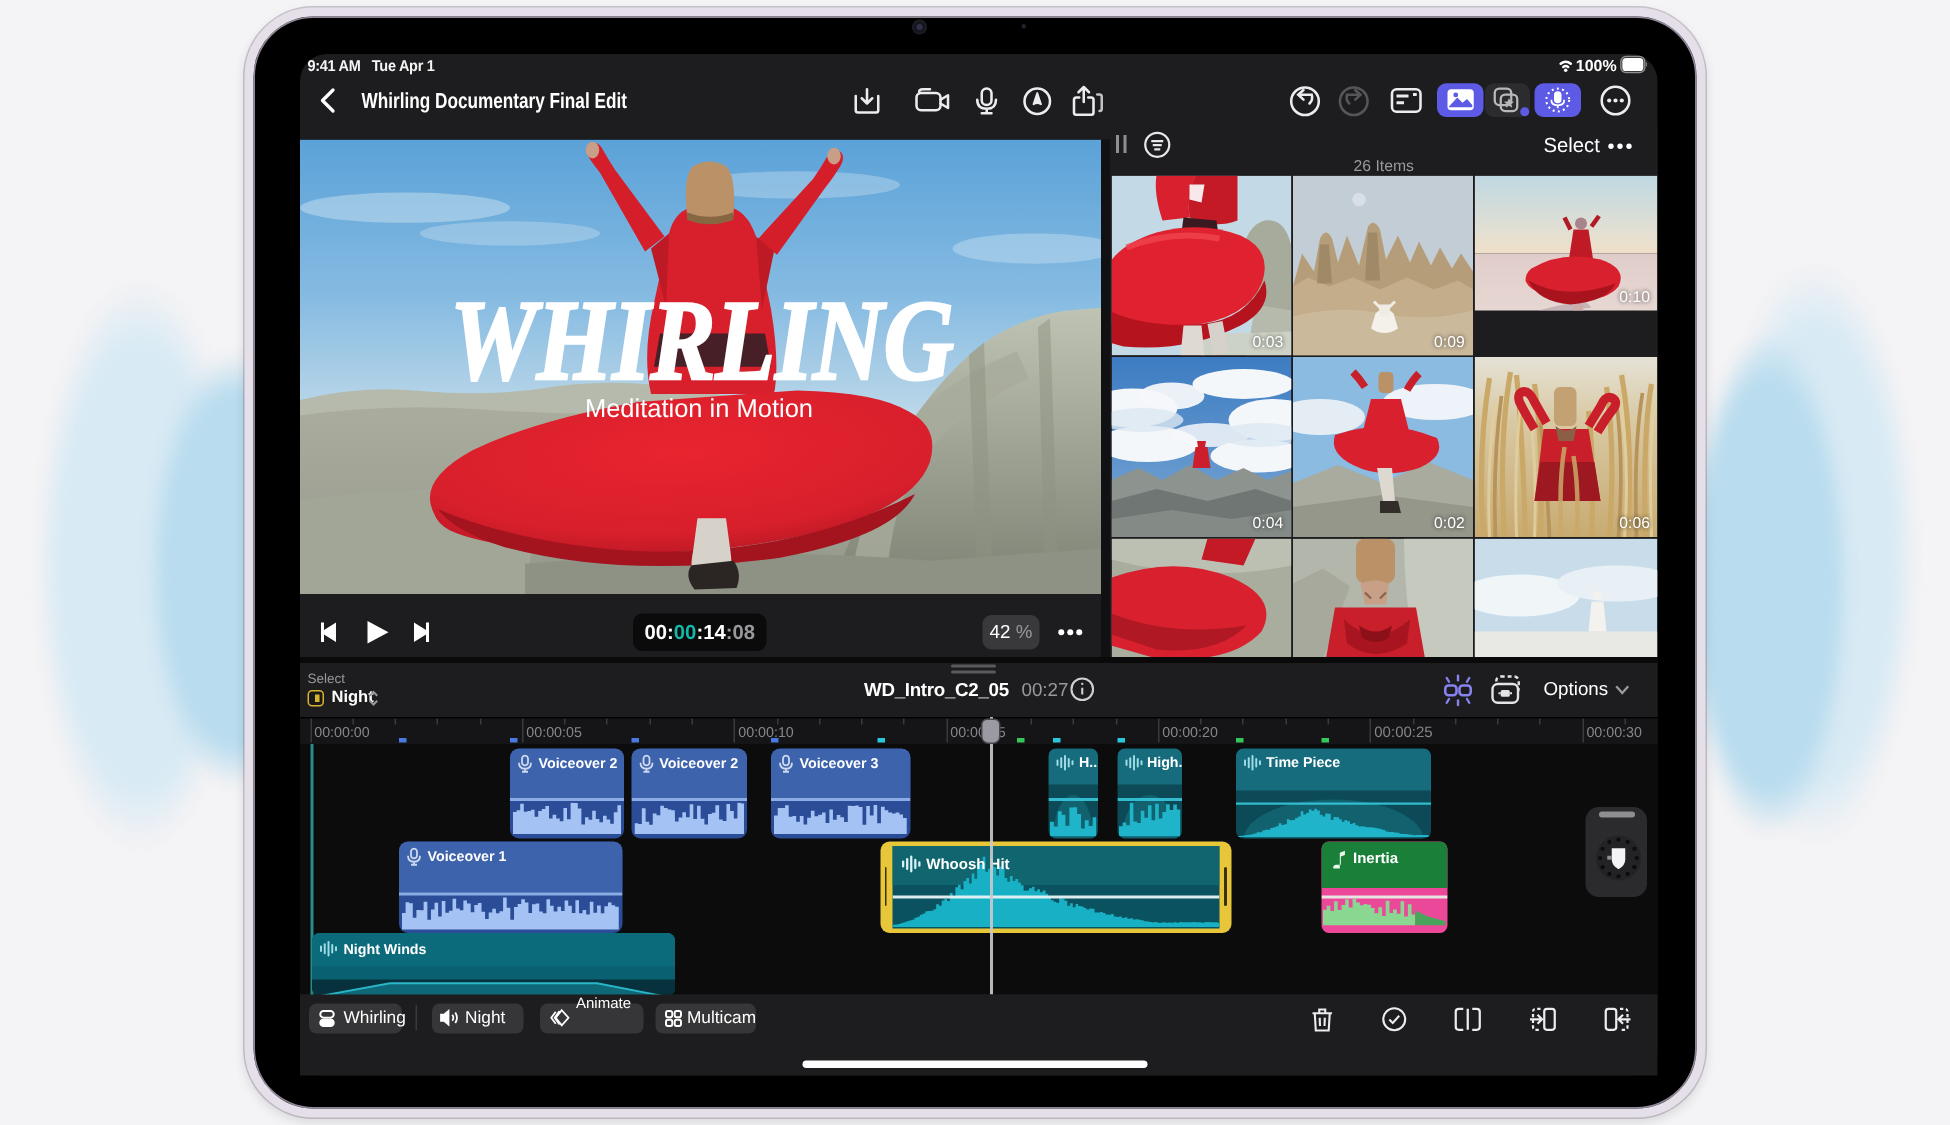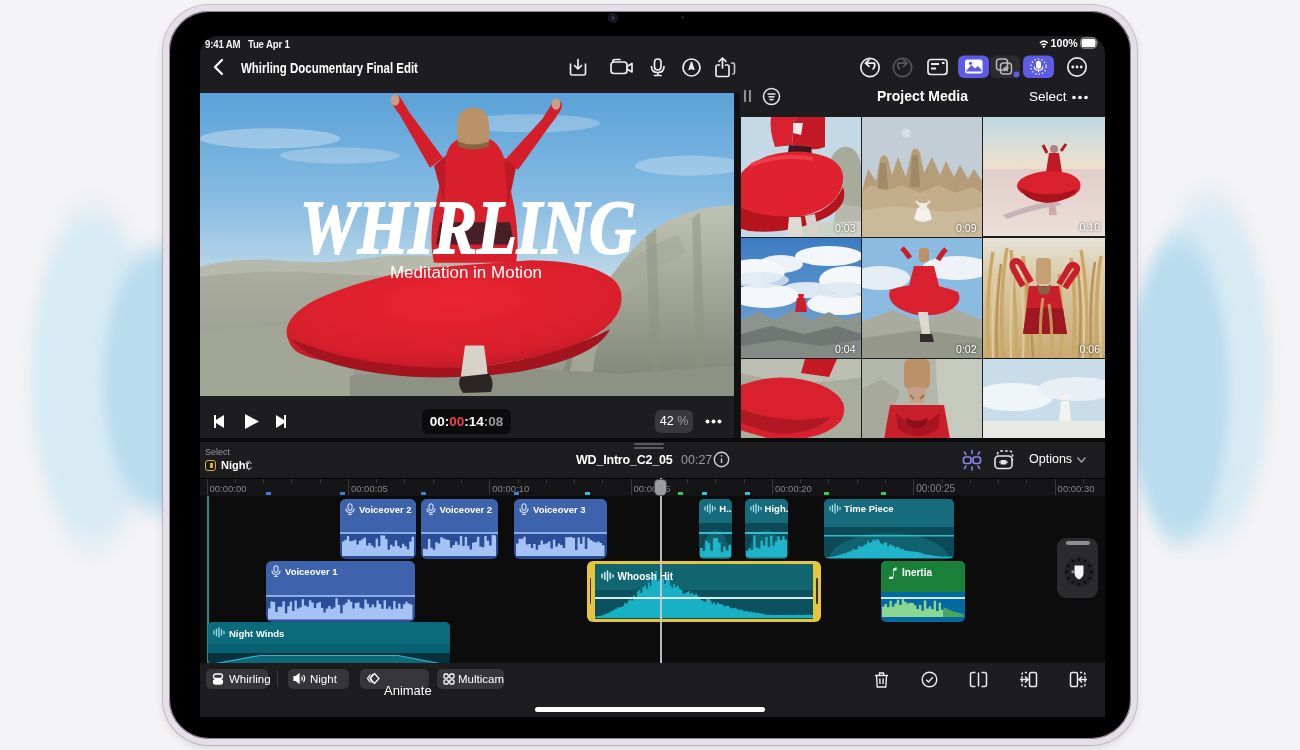--- a/index.html
+++ b/index.html
@@ -184,42 +184,42 @@
 </div>
 
 <div class="abs" style="left:200px;top:396px;width:540px;height:42px;background:#1d1d1f"></div>
 <div class="abs" style="left:212px;top:413px">
 <svg width="80" height="17" viewBox="0 0 80 17" fill="#fff">
   <path d="M2 2 L4 2 L4 7 L12 2 L12 15 L4 10 L4 15 L2 15 Z"></path>
   <path d="M33 1 L47 8.5 L33 16 Z"></path>
   <path d="M64 2 L72 7 L72 2 L74 2 L74 15 L72 15 L72 10 L64 15 Z"></path>
 </svg>
 </div>
-<div class="abs" style="left:422px;top:409px;width:89px;height:25px;border-radius:6px;background:#0b0b0c;text-align:center;line-height:25px;font-size:13.5px;font-weight:bold;color:#fff">00:<span style="color:#ef4444">00</span>:<span>14</span><span style="color:#98989d">:08</span></div>
+<div class="abs" style="left:422px;top:409px;width:89px;height:25px;border-radius:6px;background:#0b0b0c;text-align:center;line-height:25px;font-size:13.5px;font-weight:bold;color:#fff">00:<span style="color:#14b8a6">00</span>:<span>14</span><span style="color:#98989d">:08</span></div>
 <div class="abs" style="left:655px;top:410px;width:38px;height:23px;border-radius:6px;background:#39393b;text-align:center;line-height:23px;font-size:12.5px;color:#fff">42 <span style="color:#98989d">%</span></div>
 <div class="abs" style="left:705px;top:419px">
 <svg width="17" height="5" viewBox="0 0 17 5">
       <circle cx="2.5" cy="2.5" r="2" fill="#fff"></circle>
       <circle cx="8.5" cy="2.5" r="2" fill="#fff"></circle>
       <circle cx="14.5" cy="2.5" r="2" fill="#fff"></circle>
     </svg>
 </div>
 
 <div class="abs" style="left:734px;top:93px;width:6px;height:345px;background:#111113"></div>
 <div class="abs" style="left:200px;top:438px;width:905px;height:4px;background:#0a0a0b"></div>
 
 <div class="abs" style="left:740px;top:85px;width:365px;height:353px;background:#1d1d1f;overflow:hidden">
   <div class="abs" style="left:4px;top:5px;width:7px;height:12px;border-left:2px solid #8e8e93;border-right:2px solid #8e8e93"></div>
   <svg class="abs" style="left:22px;top:2px" width="19" height="19" viewBox="0 0 19 19" fill="none" stroke="#e8e8ea" stroke-width="1.5">
     <circle cx="9.5" cy="9.5" r="8"></circle>
       <line x1="5.5" y1="7" x2="13.5" y2="7"></line>
       <line x1="6.5" y1="9.8" x2="12.5" y2="9.8"></line>
       <line x1="7.5" y1="12.6" x2="11.5" y2="12.6"></line>
   </svg>
-  <div class="abs" style="left:0;top:3px;width:365px;text-align:center;font-size:14px;font-weight:bold;color:#fff">Project Media</div>
+  <div class="abs" style="left:0;top:20px;width:365px;text-align:center;font-size:10.5px;color:#98989d">26 Items</div>
   <div class="abs" style="left:289px;top:4px;font-size:13.5px;color:#fff">Select</div>
   <svg class="abs" style="left:332px;top:10px" width="16" height="5" viewBox="0 0 16 5" fill="#fff">
       <circle cx="2" cy="2.5" r="1.8"></circle>
       <circle cx="8" cy="2.5" r="1.8"></circle>
       <circle cx="14" cy="2.5" r="1.8"></circle>
     </svg>
 </div>
 <div class="abs" style="left:740.5px;top:117px;width:120px;height:119.5px;overflow:hidden">
 <svg width="120" height="120" viewBox="0 0 120 120">
 <rect width="120" height="120" fill="#c3d9e6"></rect>
@@ -246,21 +246,21 @@
 <path d="M0 74 L10 68 L24 74 L40 68 L58 76 L76 68 L94 76 L110 70 L120 76 L120 120 L0 120 Z" fill="#c4ad8a"></path>
 <path d="M0 94 Q30 86 60 92 Q90 98 120 90 L120 120 L0 120 Z" fill="#cbb99c"></path>
 <path d="M18 46 L24 46 L26 72 L16 72 Z" fill="#97805f" opacity="0.7"></path>
 <path d="M50 38 L56 38 L58 70 L48 70 Z" fill="#97805f" opacity="0.7"></path>
 <path d="M55 92 Q61 86 67 92 L70 102 Q61 108 52 102 Z" fill="#f4f1ea"></path>
 <path d="M57 86 L65 86 L64 94 L58 94 Z" fill="#efece4"></path>
 <path d="M54 84 L58 88 M68 84 L64 88" stroke="#efece4" stroke-width="2"></path>
 </svg>
     <div class="abs" style="right:5px;bottom:3px;font-size:10.5px;color:#fff;text-shadow:0 0 3px rgba(0,0,0,0.8)">0:09</div>
   </div>
-<div class="abs" style="left:983px;top:117px;width:122px;height:119px;overflow:hidden">
+<div class="abs" style="left:983px;top:117px;width:122px;height:90px;overflow:hidden">
 <svg width="122" height="120" viewBox="0 0 122 120">
 <defs>
         <linearGradient id="t3s" x1="0" y1="0" x2="0" y2="1">
           <stop offset="0" stop-color="#bfd8e2"></stop>
           <stop offset="0.75" stop-color="#e4e0d2"></stop>
           <stop offset="1" stop-color="#f0dfc8"></stop>
         </linearGradient>
 <linearGradient id="t3g" x1="0" y1="0" x2="0" y2="1">
           <stop offset="0" stop-color="#e0cdca"></stop>
           <stop offset="1" stop-color="#ecdfd8"></stop>
@@ -607,21 +607,21 @@
         <line x1="3.5" y1="2.5" x2="3.5" y2="8.5"></line>
         <line x1="6" y1="1" x2="6" y2="10"></line>
         <line x1="8.5" y1="3" x2="8.5" y2="8"></line>
         <line x1="11" y1="4.5" x2="11" y2="6.5"></line>
       </svg>
     <div class="abs" style="left:23px;top:7px;font-size:10px;font-weight:bold;color:#fff">Whoosh Hit</div>
   </div>
   <div class="abs" style="left:3px;top:17px;width:1.8px;height:26px;background:#3c3208;border-radius:1px"></div>
   <div class="abs" style="right:3px;top:17px;width:1.8px;height:26px;background:#3c3208;border-radius:1px"></div>
 </div>
-<div class="abs" style="left:881px;top:561px;width:83.5px;height:60.5px;border-radius:5px;background:#0369a1;overflow:hidden">
+<div class="abs" style="left:881px;top:561px;width:83.5px;height:60.5px;border-radius:5px;background:#ec4899;overflow:hidden">
   <div class="abs" style="left:0;top:0;width:83.5px;height:31px;background:#1a8039"></div>
   <div class="abs" style="left:0;top:36px;width:83.5px;height:1.5px;background:#e9f6ea;opacity:0.9"></div>
   <svg class="abs" style="left:1px;top:38px" width="62" height="18" viewBox="0 0 62 18">
       <path d="M0,18.0 L0.0,7.5 L2.5,7.5 L2.5,4.9 L4.9,4.9 L4.9,8.3 L7.4,8.3 L7.4,1.8 L9.8,1.8 L9.8,7.6 L12.3,7.6 L12.3,4.4 L14.8,4.4 L14.8,0.7 L17.2,0.7 L17.2,6.0 L19.7,6.0 L19.7,0.3 L22.1,0.3 L22.1,2.7 L24.6,2.7 L24.6,4.5 L27.1,4.5 L27.1,3.7 L29.5,3.7 L29.5,4.1 L32.0,4.1 L32.0,6.3 L34.4,6.3 L34.4,9.9 L36.9,9.9 L36.9,5.9 L39.4,5.9 L39.4,11.7 L41.8,11.7 L41.8,1.5 L44.3,1.5 L44.3,9.6 L46.7,9.6 L46.7,7.3 L49.2,7.3 L49.2,10.2 L51.7,10.2 L51.7,1.8 L54.1,1.8 L54.1,12.0 L56.6,12.0 L56.6,3.8 L59.0,3.8 L59.0,10.7 L61.5,10.7 L61.5,18.0 Z" fill="#8ad792"></path>
     </svg>
   <svg class="abs" style="left:1px;top:38px" width="82" height="18" viewBox="0 0 82 18">
       <path d="M61.5,18 L61.5,8 L70,12 L81.5,15 L81.5,18 Z" fill="#4aa45c"></path>
     </svg>
   <svg class="abs" style="left:7px;top:5px" width="10" height="13" viewBox="0 0 10 13" fill="#eaf6ec">
       <path d="M3 10.5 A2.2 2.2 0 1 0 5.2 12.7 L5.2 2.5 L8.6 1.2 L8.6 4 L5.9 5 L5.9 10.5 Z"></path>
@@ -655,21 +655,21 @@
     <rect x="1.5" y="6.6" width="9" height="4.4" rx="2.2" fill="#fff"></rect>
   </svg>
 <div class="abs" style="left:277px;top:670px;width:1px;height:17px;background:#3a3a3c"></div>
 <div class="abs" style="left:287.5px;top:668.5px;width:61px;height:20px;background:#363638;border-radius:5px"></div>
 <div class="abs" style="left:310px;top:668.5px;font-size:11.5px;line-height:20px;color:#fff">Night</div>
 <svg class="abs" style="left:293px;top:672px" width="13" height="13" viewBox="0 0 13 13" fill="none" stroke="#fff" stroke-width="1.2">
   <path d="M1 4.5 L3 4.5 L6 2 L6 11 L3 8.5 L1 8.5 Z" fill="#fff"></path>
   <path d="M8.5 4.5 Q10 6.5 8.5 8.5 M10.5 3 Q12.8 6.5 10.5 10"></path>
   </svg>
 <div class="abs" style="left:360px;top:668.5px;width:69px;height:20px;background:#363638;border-radius:5px"></div>
-<div class="abs" style="left:384px;top:681px;font-size:13px;line-height:20px;color:#fff">Animate</div>
+<div class="abs" style="left:384px;top:660px;font-size:10px;line-height:20px;color:#fff">Animate</div>
 <svg class="abs" style="left:366px;top:672px" width="14" height="13" viewBox="0 0 14 13" fill="none" stroke="#fff" stroke-width="1.2">
   <path d="M8.5 1.5 L13 6.5 L8.5 11.5 L4.5 6.5 Z"></path>
   <path d="M4.5 2.5 L1.5 6.5 L4.5 10.5 M7 2 L3.8 6.5 L7 11"></path>
   </svg>
 <div class="abs" style="left:437px;top:668.5px;width:67px;height:20px;background:#363638;border-radius:5px"></div>
 <div class="abs" style="left:458px;top:668.5px;font-size:11.5px;line-height:20px;color:#fff">Multicam</div>
 <svg class="abs" style="left:443px;top:672.5px" width="12" height="12" viewBox="0 0 12 12" fill="none" stroke="#fff" stroke-width="1.3">
   <rect x="1" y="1" width="4.2" height="4.2" rx="1.3"></rect>
     <rect x="6.8" y="1" width="4.2" height="4.2" rx="1.3"></rect>
   <rect x="1" y="6.8" width="4.2" height="4.2" rx="1.3"></rect>

